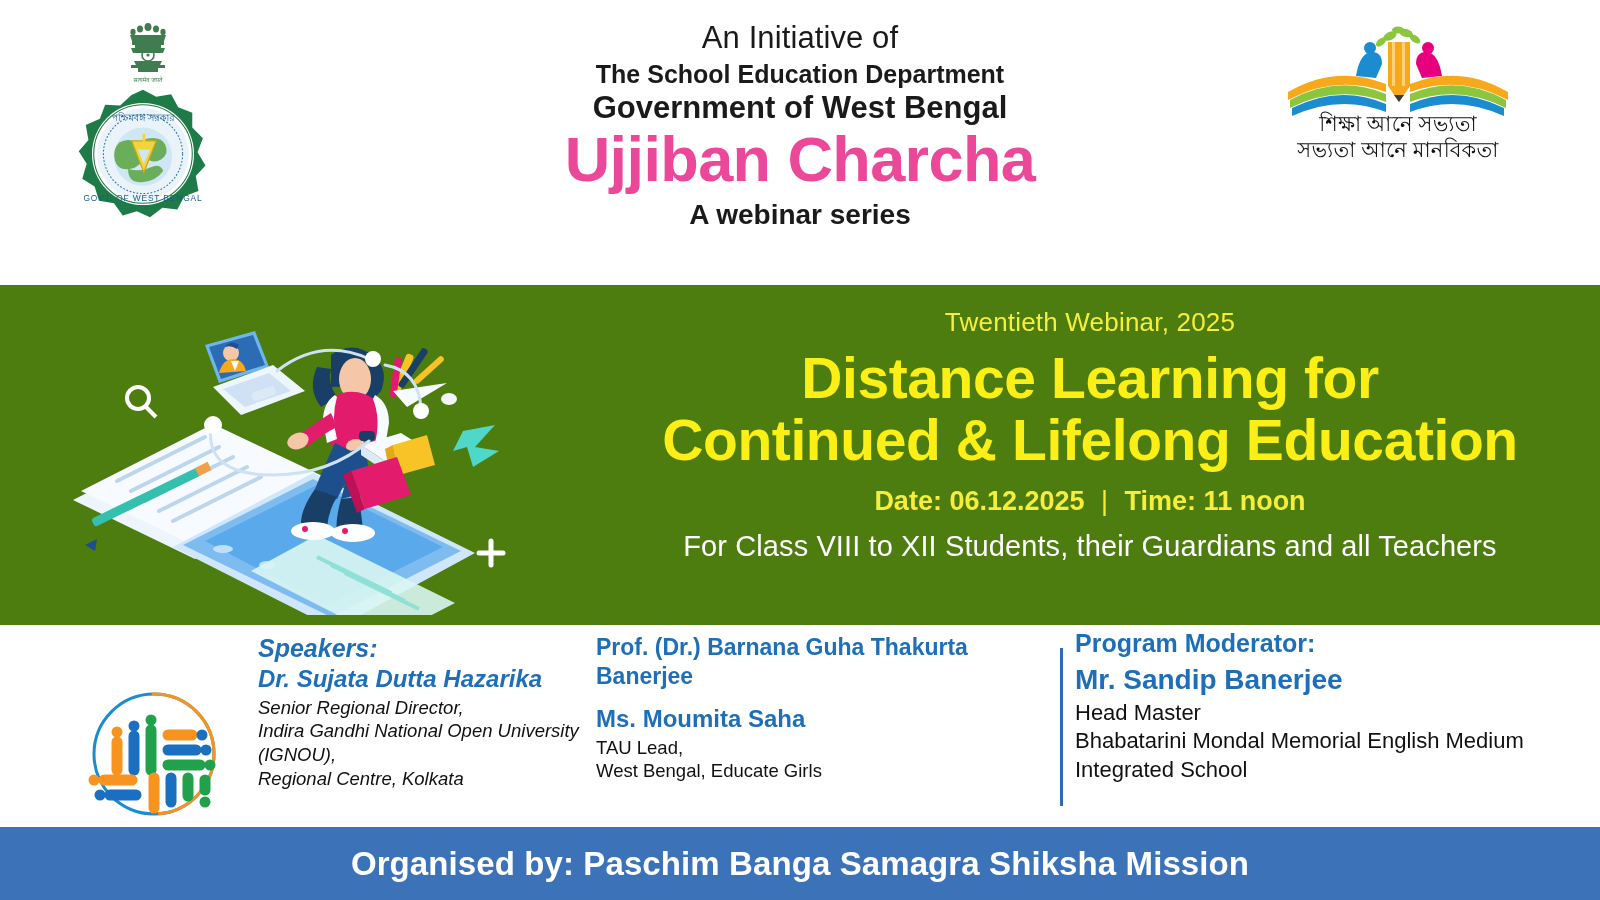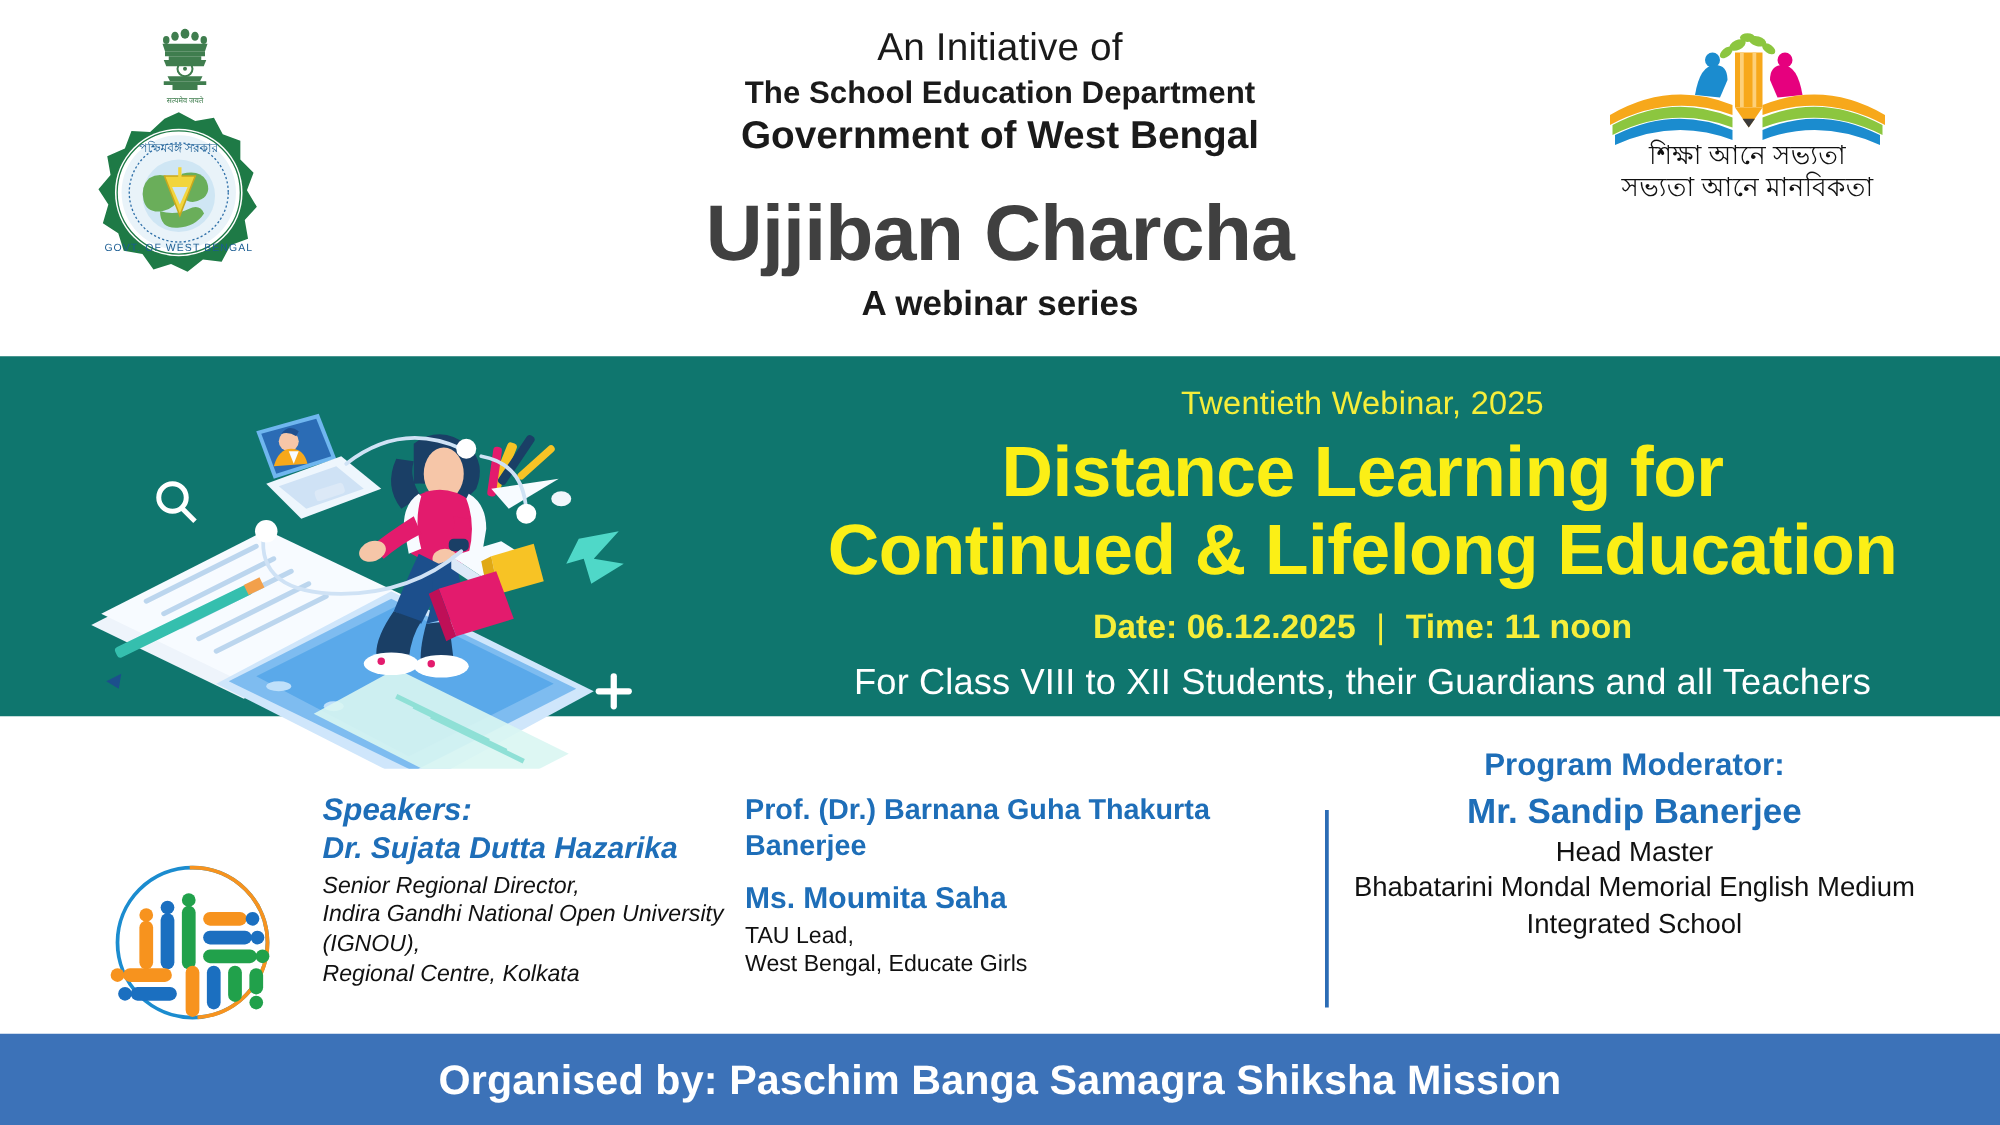--- a/index.html
+++ b/index.html
@@ -19,36 +19,36 @@
   .seal { position: absolute; left: 0px; top: 70px; width: 150px; height: 132px; }
 
   .header-center {
     position: absolute; left: 400px; top: 20px; width: 800px;
     text-align: center; color: #1a1a1a;
   }
   .hc-line1 { font-size: 31px; font-weight: 400; letter-spacing: .1px; line-height: 1.16; }
   .hc-line2 { font-size: 25px; font-weight: 700; line-height: 1.2; margin-top: 3px; }
   .hc-line3 { font-size: 31px; font-weight: 700; line-height: 1.2; }
   .hc-title {
-    font-size: 63px; font-weight: 700; color: #404040;
-    line-height: 1.06; margin-top: 28px; letter-spacing: -0.6px;
+    font-size: 63px; font-weight: 700; color: #ec4899;
+    line-height: 1.06; margin-top: 0; letter-spacing: -0.6px;
   }
   .hc-sub { font-size: 28px; font-weight: 700; margin-top: 6px; }
 
   .logo-right { position: absolute; left: 1278px; top: 20px; width: 240px; height: 140px; }
   .lr-bengali {
     position: absolute; left: 0; top: 92px; width: 240px; text-align: center;
     font-family: "Liberation Serif", serif; color: #111;
     font-size: 21px; line-height: 1.22; letter-spacing: .3px;
   }
 
   
   .hero {
-    position: absolute; left: 0; top: 285px; width: 1600px; height: 288px;
-    background: #0f766e;
+    position: absolute; left: 0; top: 285px; width: 1600px; height: 340px;
+    background: #4d7c0f;
   }
   .hero-art { position: absolute; left: 55px; top: 10px; width: 480px; height: 320px; }
   .hero-text {
     position: absolute; left: 620px; top: 22px; width: 940px;
     text-align: center;
   }
   .webinar-no {
     font-size: 26px; font-weight: 400; color: #f6ee3a; letter-spacing: .2px;
   }
   .hero-title {
@@ -64,21 +64,21 @@
     letter-spacing: .1px;
   }
 
   
   .speakers { position: absolute; left: 0; top: 625px; width: 1600px; height: 202px; background: #fff; }
   .ssm-logo { position: absolute; left: 70px; top: 690px; width: 168px; height: 128px; }
 
   .col { position: absolute; color: #111; }
   .col-a { left: 258px; top: 633px; width: 330px; font-style: italic; }
   .col-b { left: 596px; top: 633px; width: 450px; }
-  .col-c { left: 1075px; top: 597px; width: 465px; text-align: center; }
+  .col-c { left: 1075px; top: 628px; width: 465px; text-align: left; }
 
   .divider {
     position: absolute; left: 1060px; top: 648px; width: 3px; height: 158px;
     background: #2b6cb5;
   }
 
   .lbl-head {
     font-size: 25px; font-weight: 700; color: #1e6eb8; line-height: 1.22;
   }
   .sp-name {

